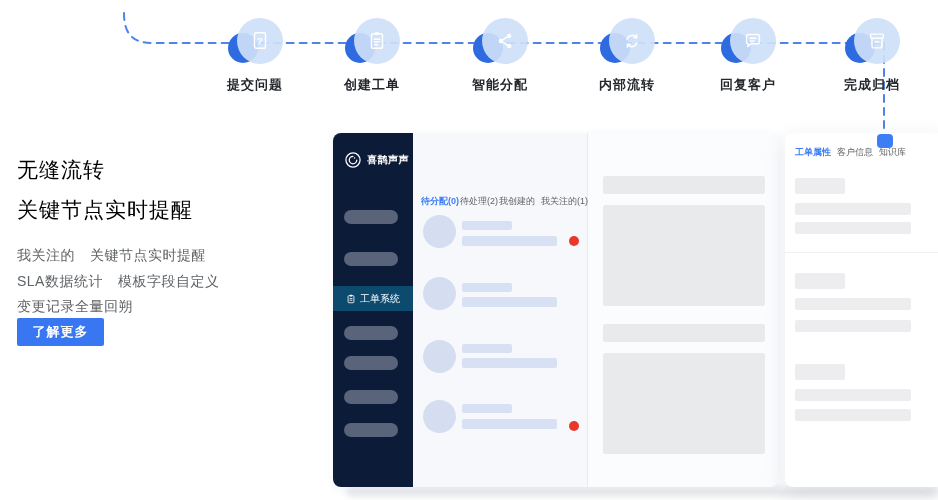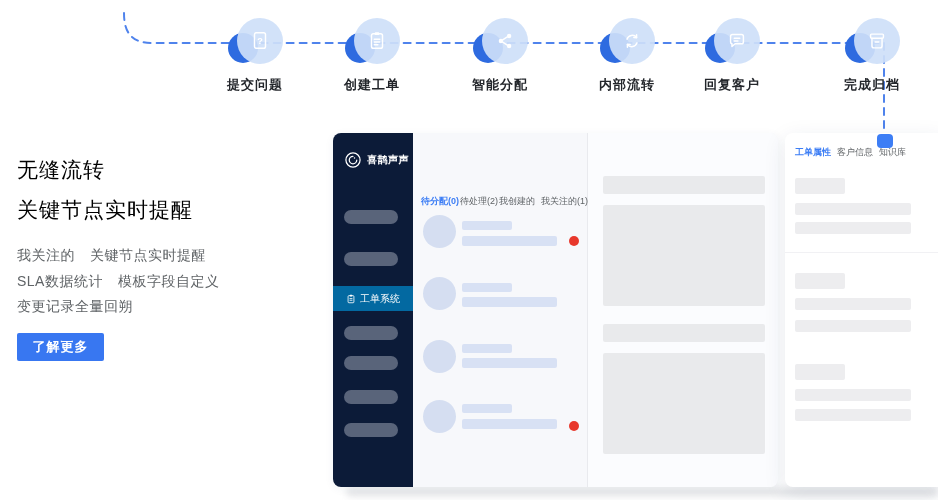--- a/index.html
+++ b/index.html
@@ -19,32 +19,32 @@
                   background:rgba(206,224,249,0.92); display:flex; align-items:center; justify-content:center; }
   .glyph { stroke:#fff; stroke-width:1.6; fill:none; stroke-linecap:round; stroke-linejoin:round; }
   .step-label { margin-top:8px; font-size:13px; font-weight:600; color:#23262b; letter-spacing:1px; }
 
   
   .hero-title { position:absolute; left:17px; font-size:21px; font-weight:500; color:#000000; letter-spacing:1px; }
   .t1 { top:156px; } .t2 { top:196px; }
   .feat-row { position:absolute; left:17px; font-size:14px; color:#5f6366; letter-spacing:0.5px; }
   .f1 { top:247px; } .f2 { top:273px; } .f3 { top:298px; }
   .feat-row span { margin-right:15px; }
-  .cta { position:absolute; left:17px; top:333px; width:87px; height:28px; background:#3877f1; color:#fff;
+  .cta { position:absolute; left:17px; top:318px; width:87px; height:28px; background:#3877f1; color:#fff;
          font-size:13px; font-weight:600; border:none; border-radius:2px; display:flex; align-items:center;
          justify-content:center; cursor:pointer; letter-spacing:1px; }
 
   
   .window { position:absolute; left:333px; top:133px; width:445px; height:354px; border-radius:8px;
             background:#f7f8fb; box-shadow:0 2px 10px rgba(40,60,100,0.06); overflow:hidden; z-index:2; }
   .sidebar { position:absolute; left:0; top:0; width:80px; height:354px; background:#0c1b38;padding-left:33px; }
   .brand { position:absolute; left:10px; top:17px; display:flex; align-items:center; gap:4px; }
   .brand-name { color:#fff; font-size:10px; font-weight:600; letter-spacing:0.5px; }
   .pill { position:absolute; left:11px; width:54px; height:14px; border-radius:7px; background:#59647a; }
-  .side-active { position:absolute; left:0; top:153px; width:80px; height:25px; background:#0369a1; color:#fff;
+  .side-active { position:absolute; left:0; top:153px; width:80px; height:25px; background:#0c4a6e; color:#fff;
                  font-size:10px; display:flex; align-items:center; gap:4px; padding-left:13px; cursor:pointer; }
 
   .list-col { position:absolute; left:80px; top:0; width:175px; height:354px; background:#f7f8fb; border-right:1px solid #e9eaee; }
   .list-tabs { position:absolute; left:8px; top:46px; font-size:9px; color:#5f6366; white-space:nowrap;margin-top:16px; }
   .list-tabs .tab { cursor:pointer; margin-right:1px; }
   .list-tabs .tab.active { color:#3d7ef5; font-weight:700; }
   .list-tabs .tab.spaced { margin-left:5px; }
   .avatar { position:absolute; left:10px; width:33px; height:33px; border-radius:50%; background:#d5def1; }
   .bar-s { position:absolute; left:49px; width:50px; height:9px; border-radius:2px; background:#d8e1f4; }
   .bar-l { position:absolute; left:49px; width:95px; height:10px; border-radius:2px; background:#d8e1f4; }
@@ -131,21 +131,21 @@
           <path d="M6.5 10 A6 6 0 0 1 17 8.2"></path>
           <path d="M17.5 14 A6 6 0 0 1 7 15.8"></path>
           <path d="M17 5.2 L17 8.4 L14 8.2"></path>
           <path d="M7 18.8 L7 15.6 L10 15.8"></path>
         </svg>
       </div>
     </div>
     <div class="step-label">内部流转</div>
   </div>
 
-  <div class="step" style="left:672px">
+  <div class="step" style="left:688px">
     <div class="icon-wrap">
       <div class="circle-dark"></div>
       <div class="circle-light">
         <svg width="22" height="22" viewBox="0 0 24 24" class="glyph">
           <path d="M7 5 h10 a2 2 0 0 1 2 2 v6 a2 2 0 0 1 -2 2 h-7 l-3.5 3 v-3 a2 2 0 0 1 -1.5 -2 V7 a2 2 0 0 1 2 -2 z"></path>
           <line x1="9" y1="9" x2="15" y2="9"></line>
             <line x1="9" y1="12" x2="13" y2="12"></line>
         </svg>
       </div>
     </div>

